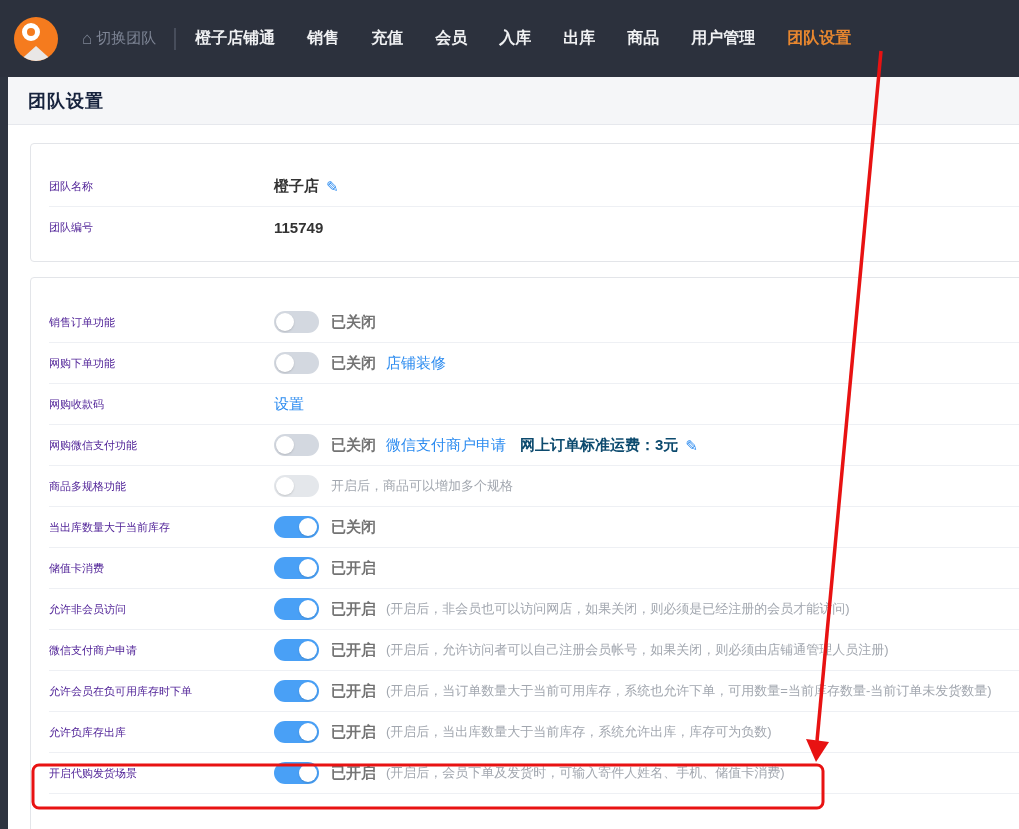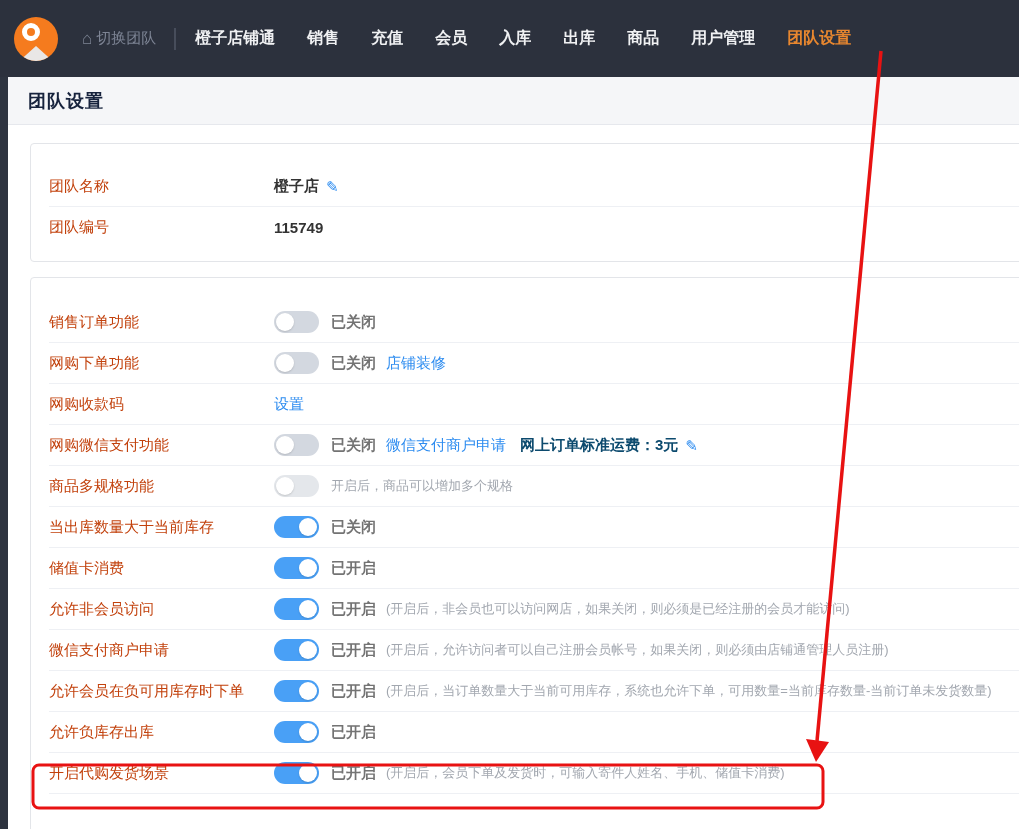--- a/index.html
+++ b/index.html
@@ -56,21 +56,21 @@
     border:1px solid #e3e5e9;border-radius:4px;margin-left:30px;width:1010px;background:#fff;
   }
   #card-info{margin-top:18px;padding:22px 0 13px;}
   #card-settings{margin-top:15px;padding:24px 0 0;height:560px;}
   .row{
     display:flex;align-items:center;height:41px;margin-left:18px;padding-right:14px;
     border-bottom:1px solid #eef0f4;
   }
   #card-info .row{border-bottom:none;}
   #card-info .row:first-child{border-bottom:1px solid #eef0f4;}
-  .row .label{width:225px;flex:none;font-size:15px;color:#c2410c;}
+  .row .label{width:225px;flex:none;font-size:11px;color:#4c1d95;}
   .value{font-size:15px;color:#333;font-weight:bold;}
   .switch{
     width:45px;height:22px;border-radius:12px;position:relative;flex:none;
     margin-right:12px;cursor:pointer;
   }
   .switch.on{background:var(--toggle-on);}
   .switch.off{background:#d3d8e0;}
   .switch.dis{background:#e4e7eb;cursor:not-allowed;}
   .switch .knob{
     position:absolute;top:2px;width:18px;height:18px;border-radius:50%;background:#fff;
@@ -204,20 +204,21 @@
         </span>
         <span class="status">已开启</span>
         <span class="hint">(开启后，当订单数量大于当前可用库存，系统也允许下单，可用数量=当前库存数量-当前订单未发货数量)</span>
       </div>
       <div class="row">
         <span class="label">允许负库存出库</span>
         <span class="switch on">
           <span class="knob"></span>
         </span>
         <span class="status">已开启</span>
+        <span class="hint">(开启后，当出库数量大于当前库存，系统允许出库，库存可为负数)</span>
       </div>
       <div class="row">
         <span class="label">开启代购发货场景</span>
         <span class="switch on">
           <span class="knob"></span>
         </span>
         <span class="status">已开启</span>
         <span class="hint">(开启后，会员下单及发货时，可输入寄件人姓名、手机、储值卡消费)</span>
       </div>
     </section>

